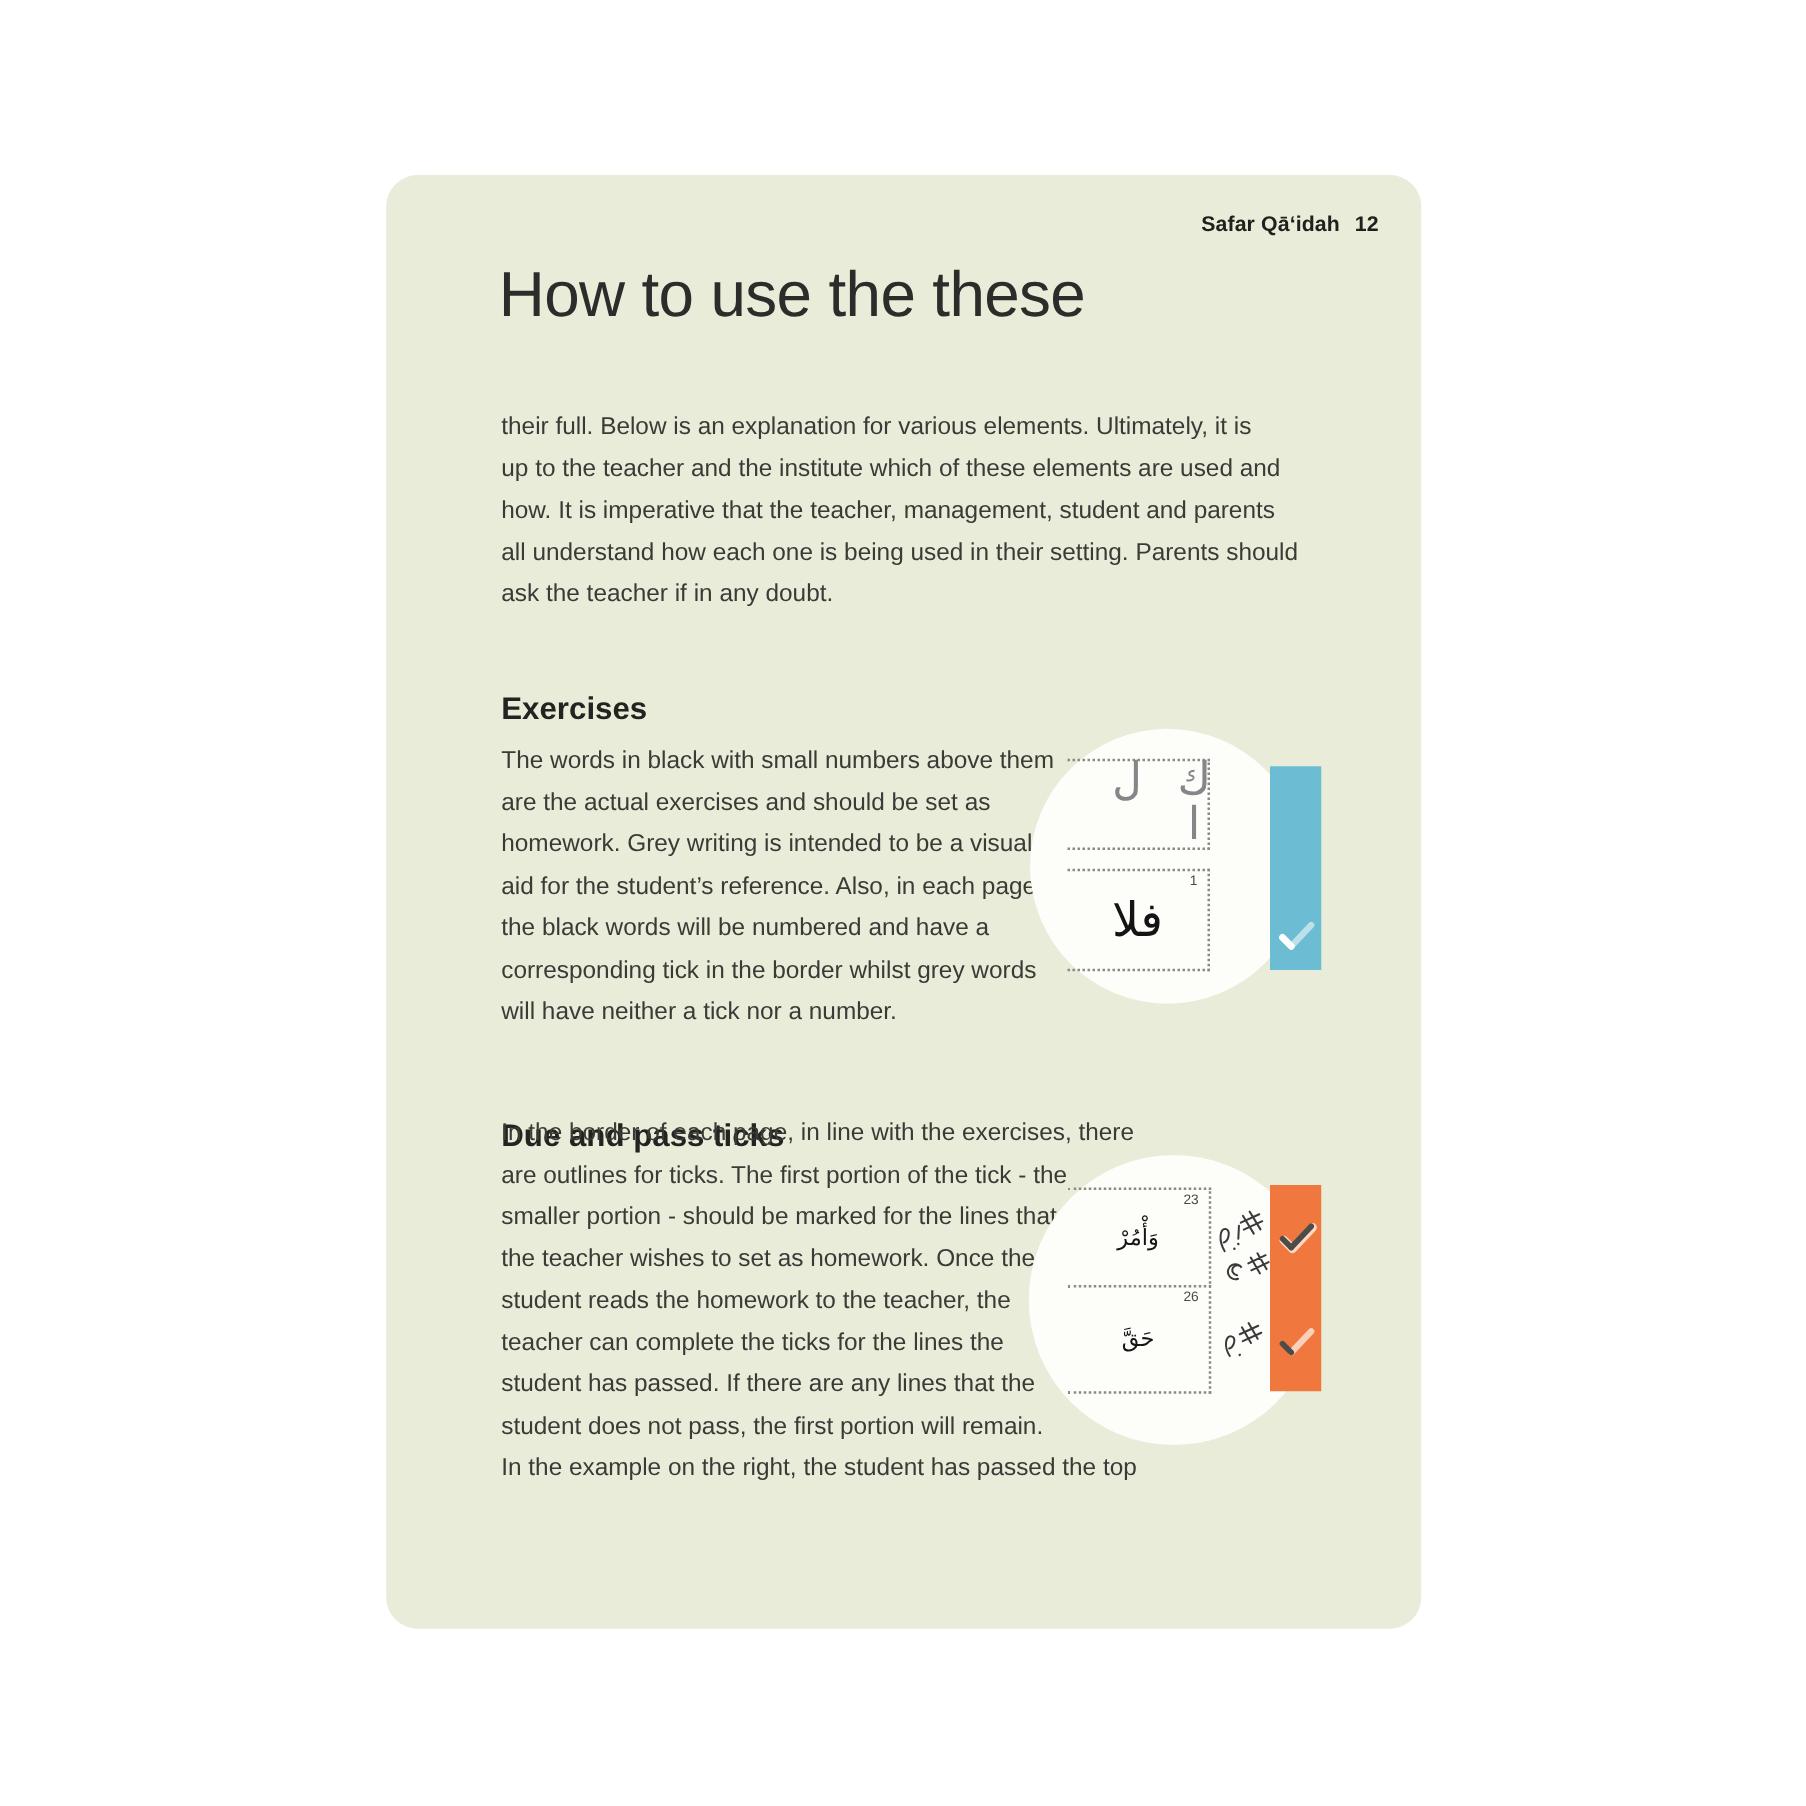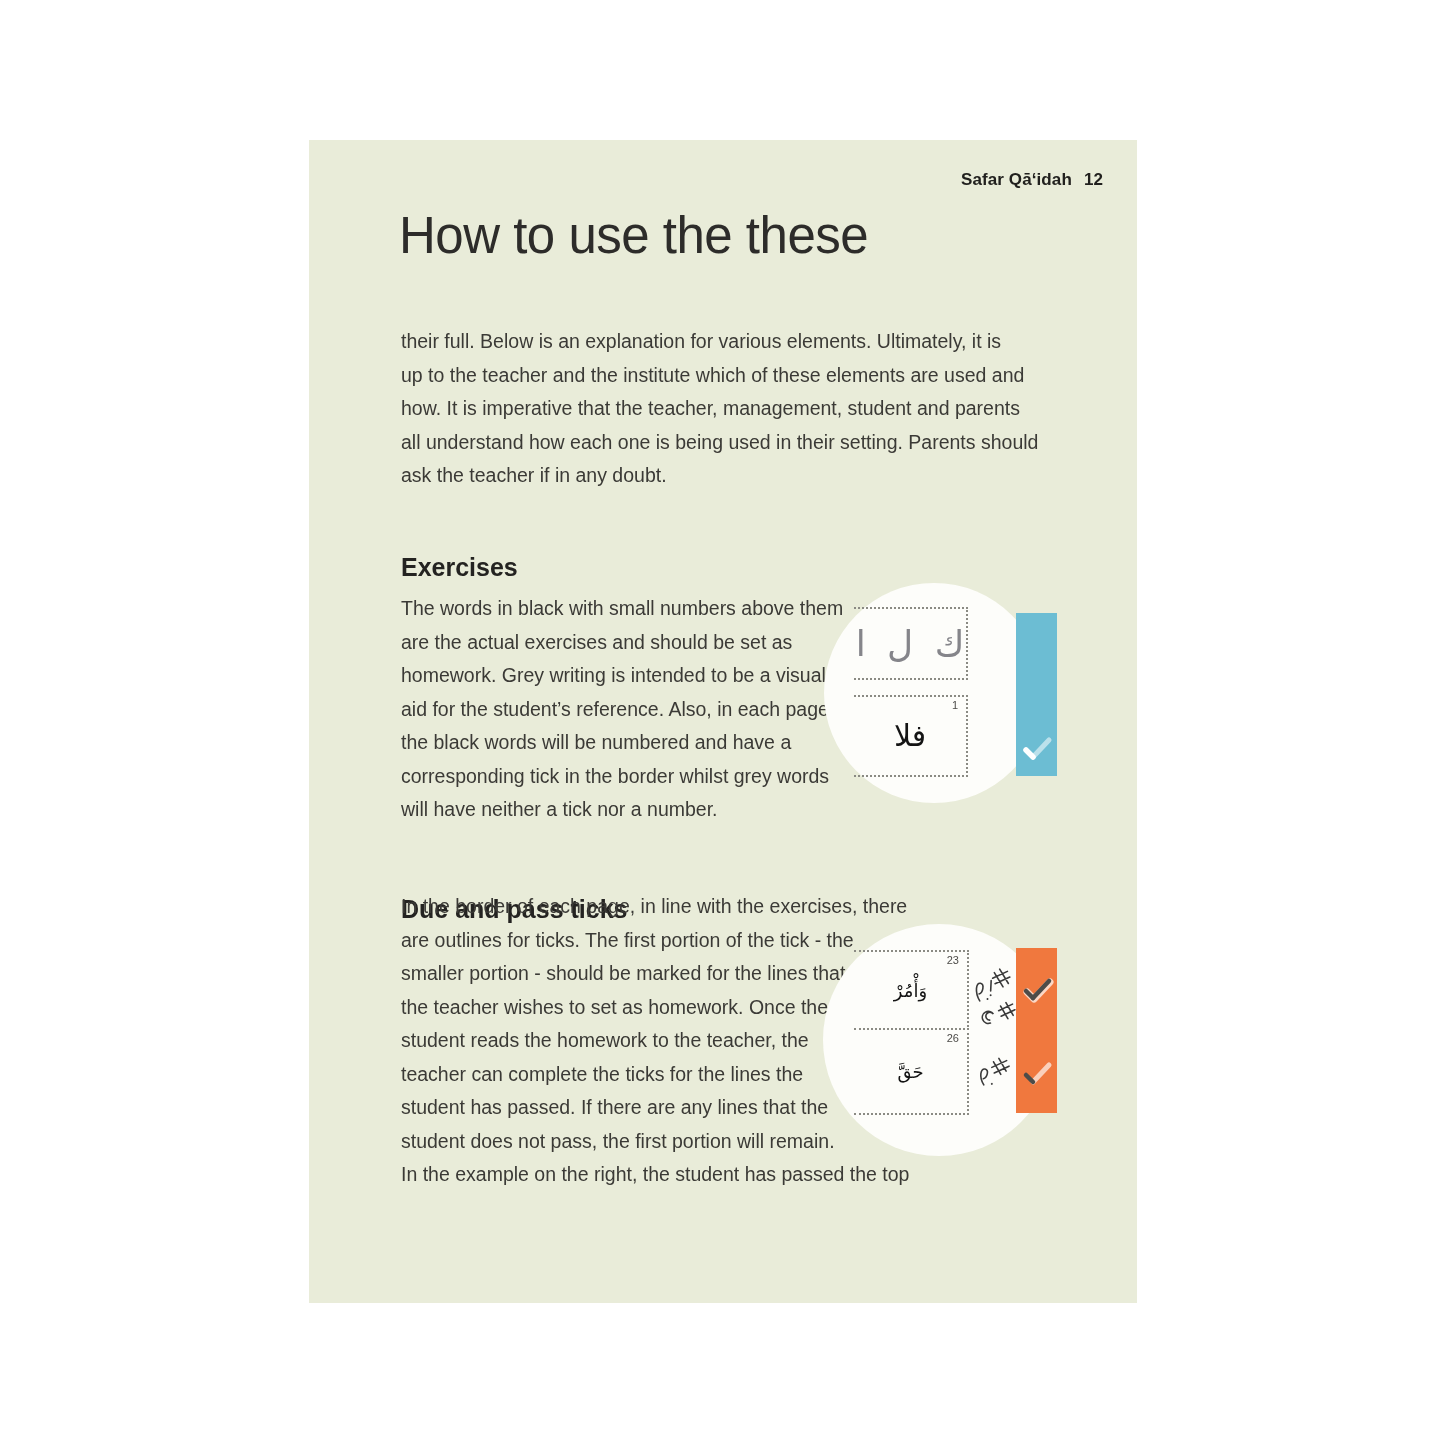--- a/index.html
+++ b/index.html
@@ -1,18 +1,18 @@
 <!DOCTYPE html>
 <html><head>
 <meta charset="utf-8">
 <style>
   html,body{margin:0;padding:0;background:#ffffff;}
   .canvas{position:relative;width:1445px;height:1445px;background:#ffffff;overflow:hidden;
           font-family:"Liberation Sans","DejaVu Sans",sans-serif;}
-  .page{position:absolute;left:309px;top:140px;width:828px;height:1163px;background:#e9ecd9;}
+  .page{position:absolute;left:309px;top:140px;width:828px;height:1163px;background:#e9ecd9;border-radius:25px;}
 
   .header{position:absolute;top:30px;right:34px;font-size:17px;font-weight:bold;color:#21201e;letter-spacing:.1px;}
   .header .pagenum{margin-left:12px;}
 
   .title{position:absolute;left:90px;top:66px;margin:0;font-size:51px;font-weight:400;
          letter-spacing:-0.5px;color:#2d2c2a;}
 
   .para,.line{font-size:19.5px;line-height:33.5px;color:#3b3a36;}
   .para{white-space:pre-line;}
   .intro{position:absolute;left:92px;top:185px;width:720px;}
@@ -34,22 +34,22 @@
   .dr{border-right:2px dotted #8a8a83;}
   .db{border-bottom:2px dotted #8a8a83;}
 
   .f1b1{left:545px;top:467px;width:112px;height:69px;}
   .f1b2{left:545px;top:555px;width:112px;height:78px;}
   .f2b1{left:545px;top:810px;width:113px;height:78px;}
   .f2b2{left:545px;top:888px;width:113px;height:83px;}
 
   .exbox .inner{position:absolute;inset:0;display:flex;align-items:center;justify-content:center;}
   .arabic{direction:rtl;font-family:"DejaVu Sans",sans-serif;line-height:1;}
-  .grey-word{font-size:36px;color:#85858a;word-spacing:10px;}
-  .black-word{font-size:30px;color:#141414;}
+  .grey-word{font-size:36px;color:#85858a;word-spacing:10px;font-family:Liberation Mono, monospace;}
+  .black-word{font-size:38px;color:#141414;}
   .f2-word{font-size:18px;color:#141414;}
   .boxnum{position:absolute;top:3px;right:8px;font-size:11px;color:#4c4b48;line-height:1;}
 
   .bar{position:absolute;width:41px;}
   .bar-blue{left:707px;top:473px;height:163px;}
   .bar-orange{left:707px;top:808px;height:165px;}
   .tick{position:absolute;left:4px;}
 
   .scribble{position:absolute;}
 </style>

